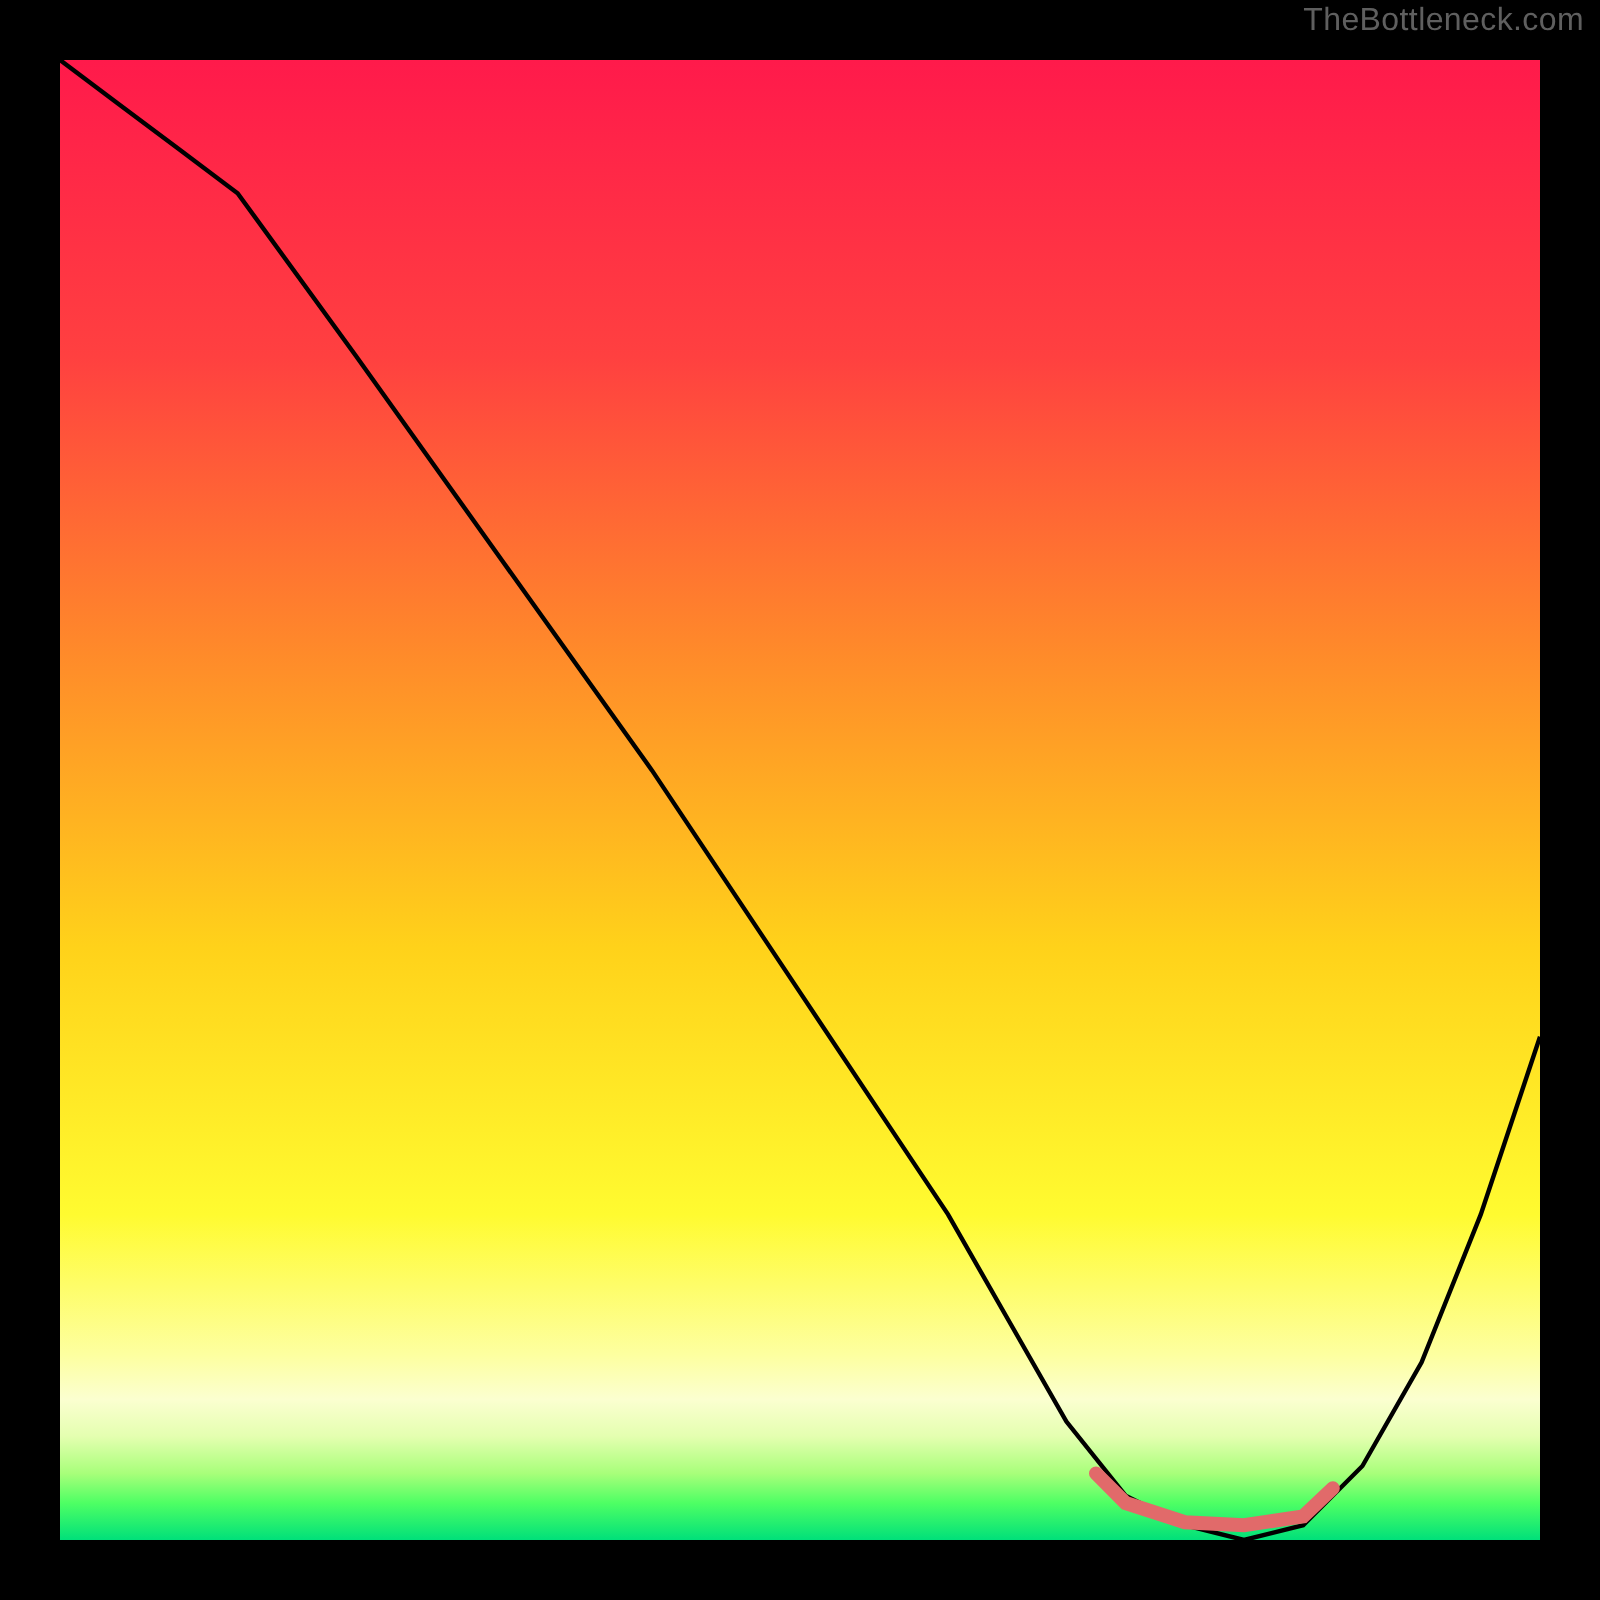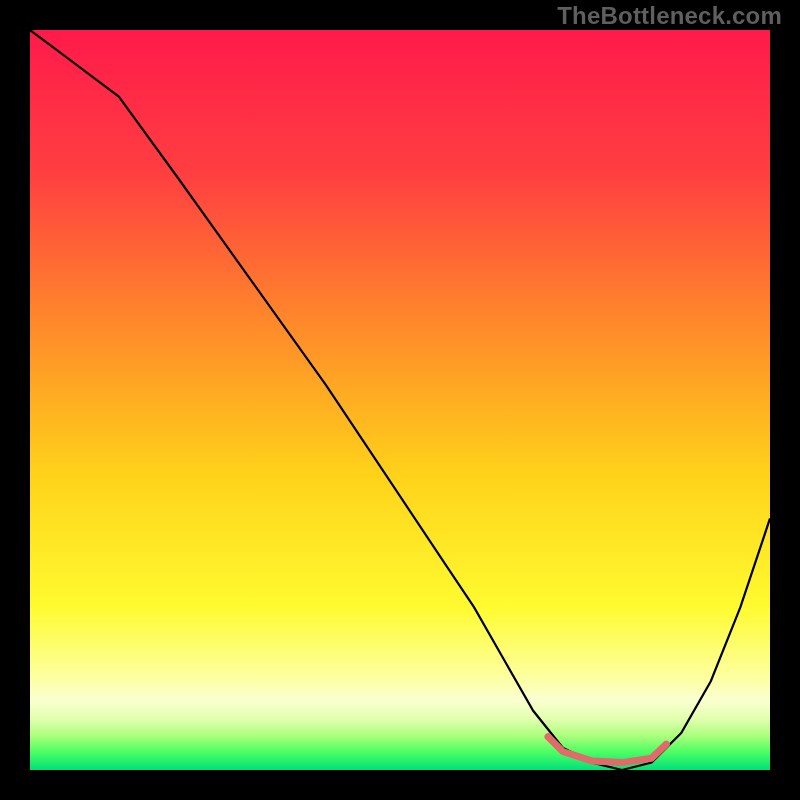--- a/index.html
+++ b/index.html
@@ -13,24 +13,24 @@
   }
   .frame {
     position: relative;
     width: 800px;
     height: 800px;
     background: #000;
   }
   .attribution {
     position: absolute;
     top: 2px;
-    right: 18px;
+    right: 8px;
     color: #5f5f5f;
-    font-size: 24px;
-    font-weight: 700;
+    font-size: 16px;
+    font-weight: 400;
     letter-spacing: 0.2px;
   }
   .plot {
     position: absolute;
     left: 30px;
     right: 30px;
     top: 30px;
     bottom: 30px;
   }
   svg { display: block; }

